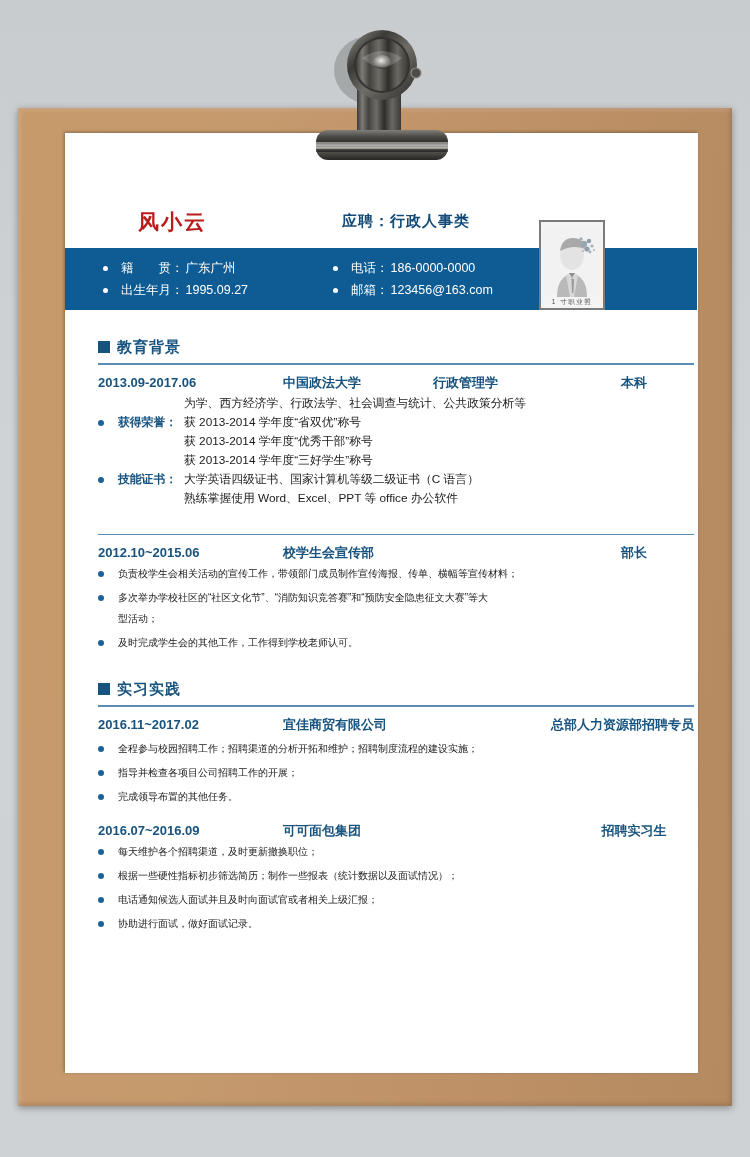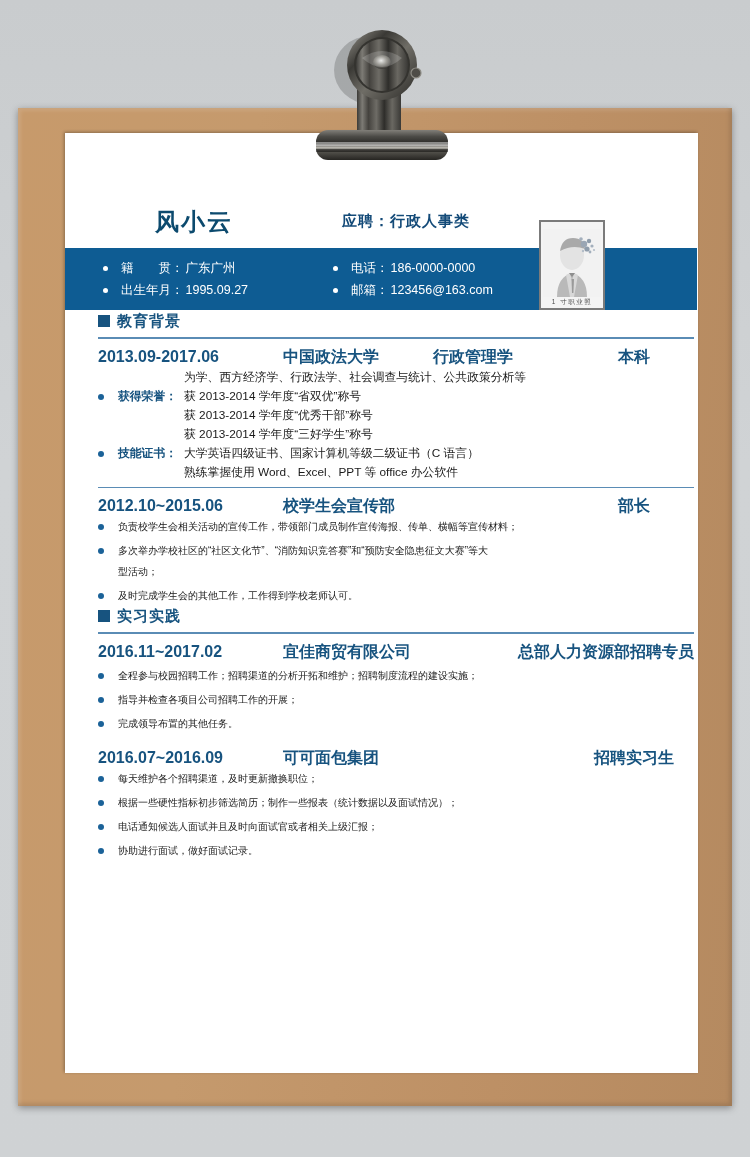--- a/index.html
+++ b/index.html
@@ -66,26 +66,26 @@
     width: 640px;
     z-index: 20;
   }
 
   .head-row {
     position: relative;
     height: 48px;
   }
   .name {
     position: absolute;
-    left: 90px;
+    left: 73px;
     top: 2px;
     font-family: "DejaVu Serif", "Liberation Serif", serif;
-    font-size: 24px;
+    font-size: 21px;
     font-weight: 700;
-    color: #0c4a6e;
+    color: #b91c1c;
     letter-spacing: 2px;
     line-height: 40px;
   }
   .apply {
     position: absolute;
     left: 277px;
     top: 12px;
     font-family: "DejaVu Serif", "Liberation Serif", serif;
     font-size: 15px;
     font-weight: 700;
@@ -149,21 +149,21 @@
     padding-bottom: 2px;
   }
   .photo-caption {
     font-size: 6.5px;
     color: #4a4a4a;
     letter-spacing: 1.5px;
     line-height: 9px;
   }
 
   
-  .section { }
+  .section { margin-top: 26px; }
 
   .sec-head {
     display: flex;
     align-items: center;
     padding-left: 33px;
     height: 22px;
   }
   .sq {
     width: 12px; height: 12px;
     background: #17537f;
@@ -183,21 +183,21 @@
     width: 596px;
     height: 1.5px;
     background: #5a8cb5;
   }
 
   
   .entry-head {
     display: flex;
     margin: 9px 0 2px 33px;
     width: 596px;
-    font-size: 16px;
+    font-size: 13px;
     font-weight: 700;
     color: #17537f;
     line-height: 18px;
   }
   .eh-date   { width: 185px; flex: none; }
   .eh-mid    { flex: 1; text-align: left; }
   .eh-mid2   { width: 150px; flex: none; }
   .eh-right  { width: 120px; flex: none; text-align: center; }
   .eh-right-wide { width: 185px; flex: none; text-align: right; }
 

